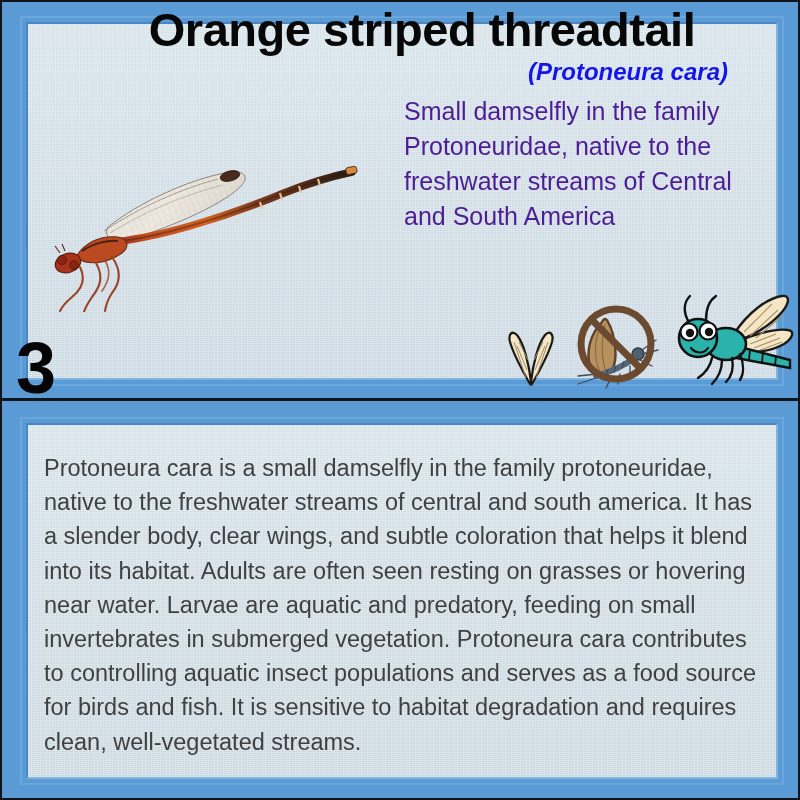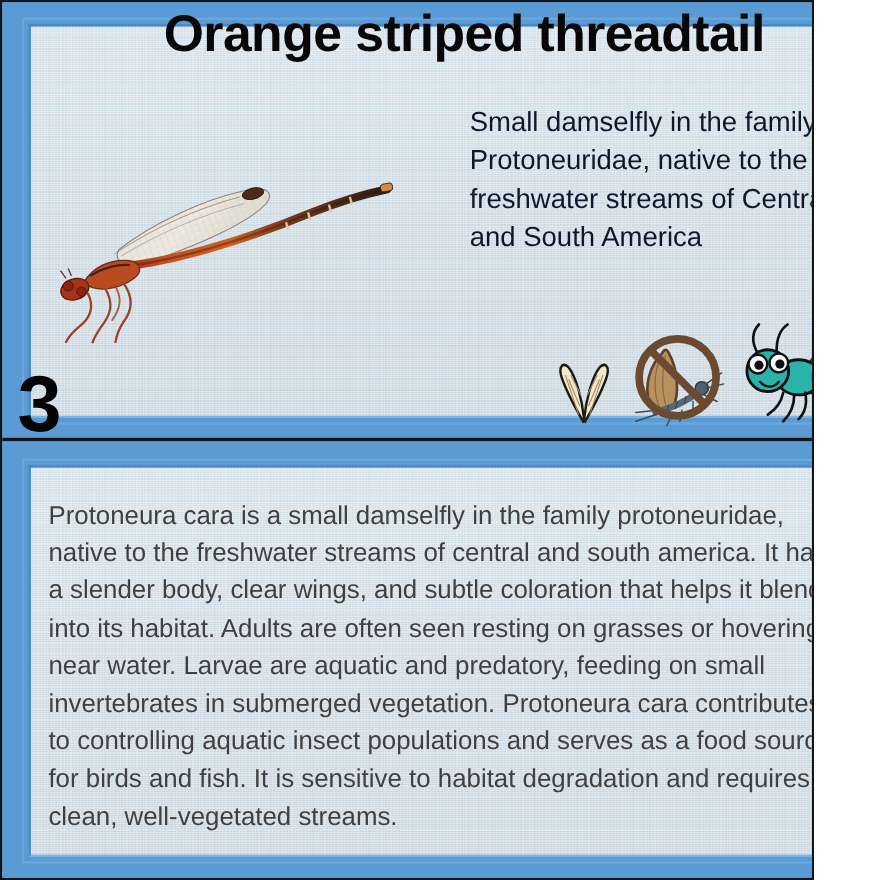--- a/index.html
+++ b/index.html
@@ -10,21 +10,21 @@
   body {
     width: 800px;
     height: 800px;
     font-family: "Liberation Sans", sans-serif;
     overflow: hidden;
   }
 
   
   #card {
     position: relative;
-    width: 740px;
+    width: 800px;
     height: 800px;
     box-sizing: border-box;
     background: #5b9bd5;
     border: 2px solid #12161a;
     overflow: hidden;
   }
 
   
   .panel {
     position: absolute;
@@ -102,22 +102,21 @@
     white-space: nowrap;
   }
 
   #summary {
     position: absolute;
     left: 402px;
     top: 92px;
     width: 330px;
     font-size: 25px;
     line-height: 35px;
-    color: #0f172a;
-    margin-left: 23px;
+    color: #4c1d95;
   }
 
   
   #photo {
     position: absolute;
     left: 44px;
     top: 145px;
     width: 330px;
     height: 165px;
   }
@@ -234,20 +233,21 @@
             <path d="M34 120 C 40 132, 36 142, 26 150 C 20 155, 16 160, 14 164"></path>
             <path d="M50 116 C 58 130, 54 140, 46 150 C 42 156, 39 161, 38 165"></path>
             <path d="M66 110 C 76 124, 74 136, 66 146 C 62 152, 60 158, 59 164"></path>
             <path d="M58 112 C 66 124, 63 134, 56 144" stroke-width="1.7" opacity="0.8"></path>
           </g>
         </svg>
       </div>
 
       <div id="title">Orange striped threadtail</div>
 
+      <div id="sci-name">(Protoneura cara)</div>
 
       <div id="summary">Small damselfly in the family Protoneuridae, native to the freshwater streams of Central and South America</div>
 
       <div id="number">3</div>
 
       <div id="icon-row">
 
         <span class="icon-slot">
           <svg width="72" height="78" viewBox="0 0 72 78">
             <g stroke="#1d1a16" stroke-width="2.2" fill="#f4e6c6">

